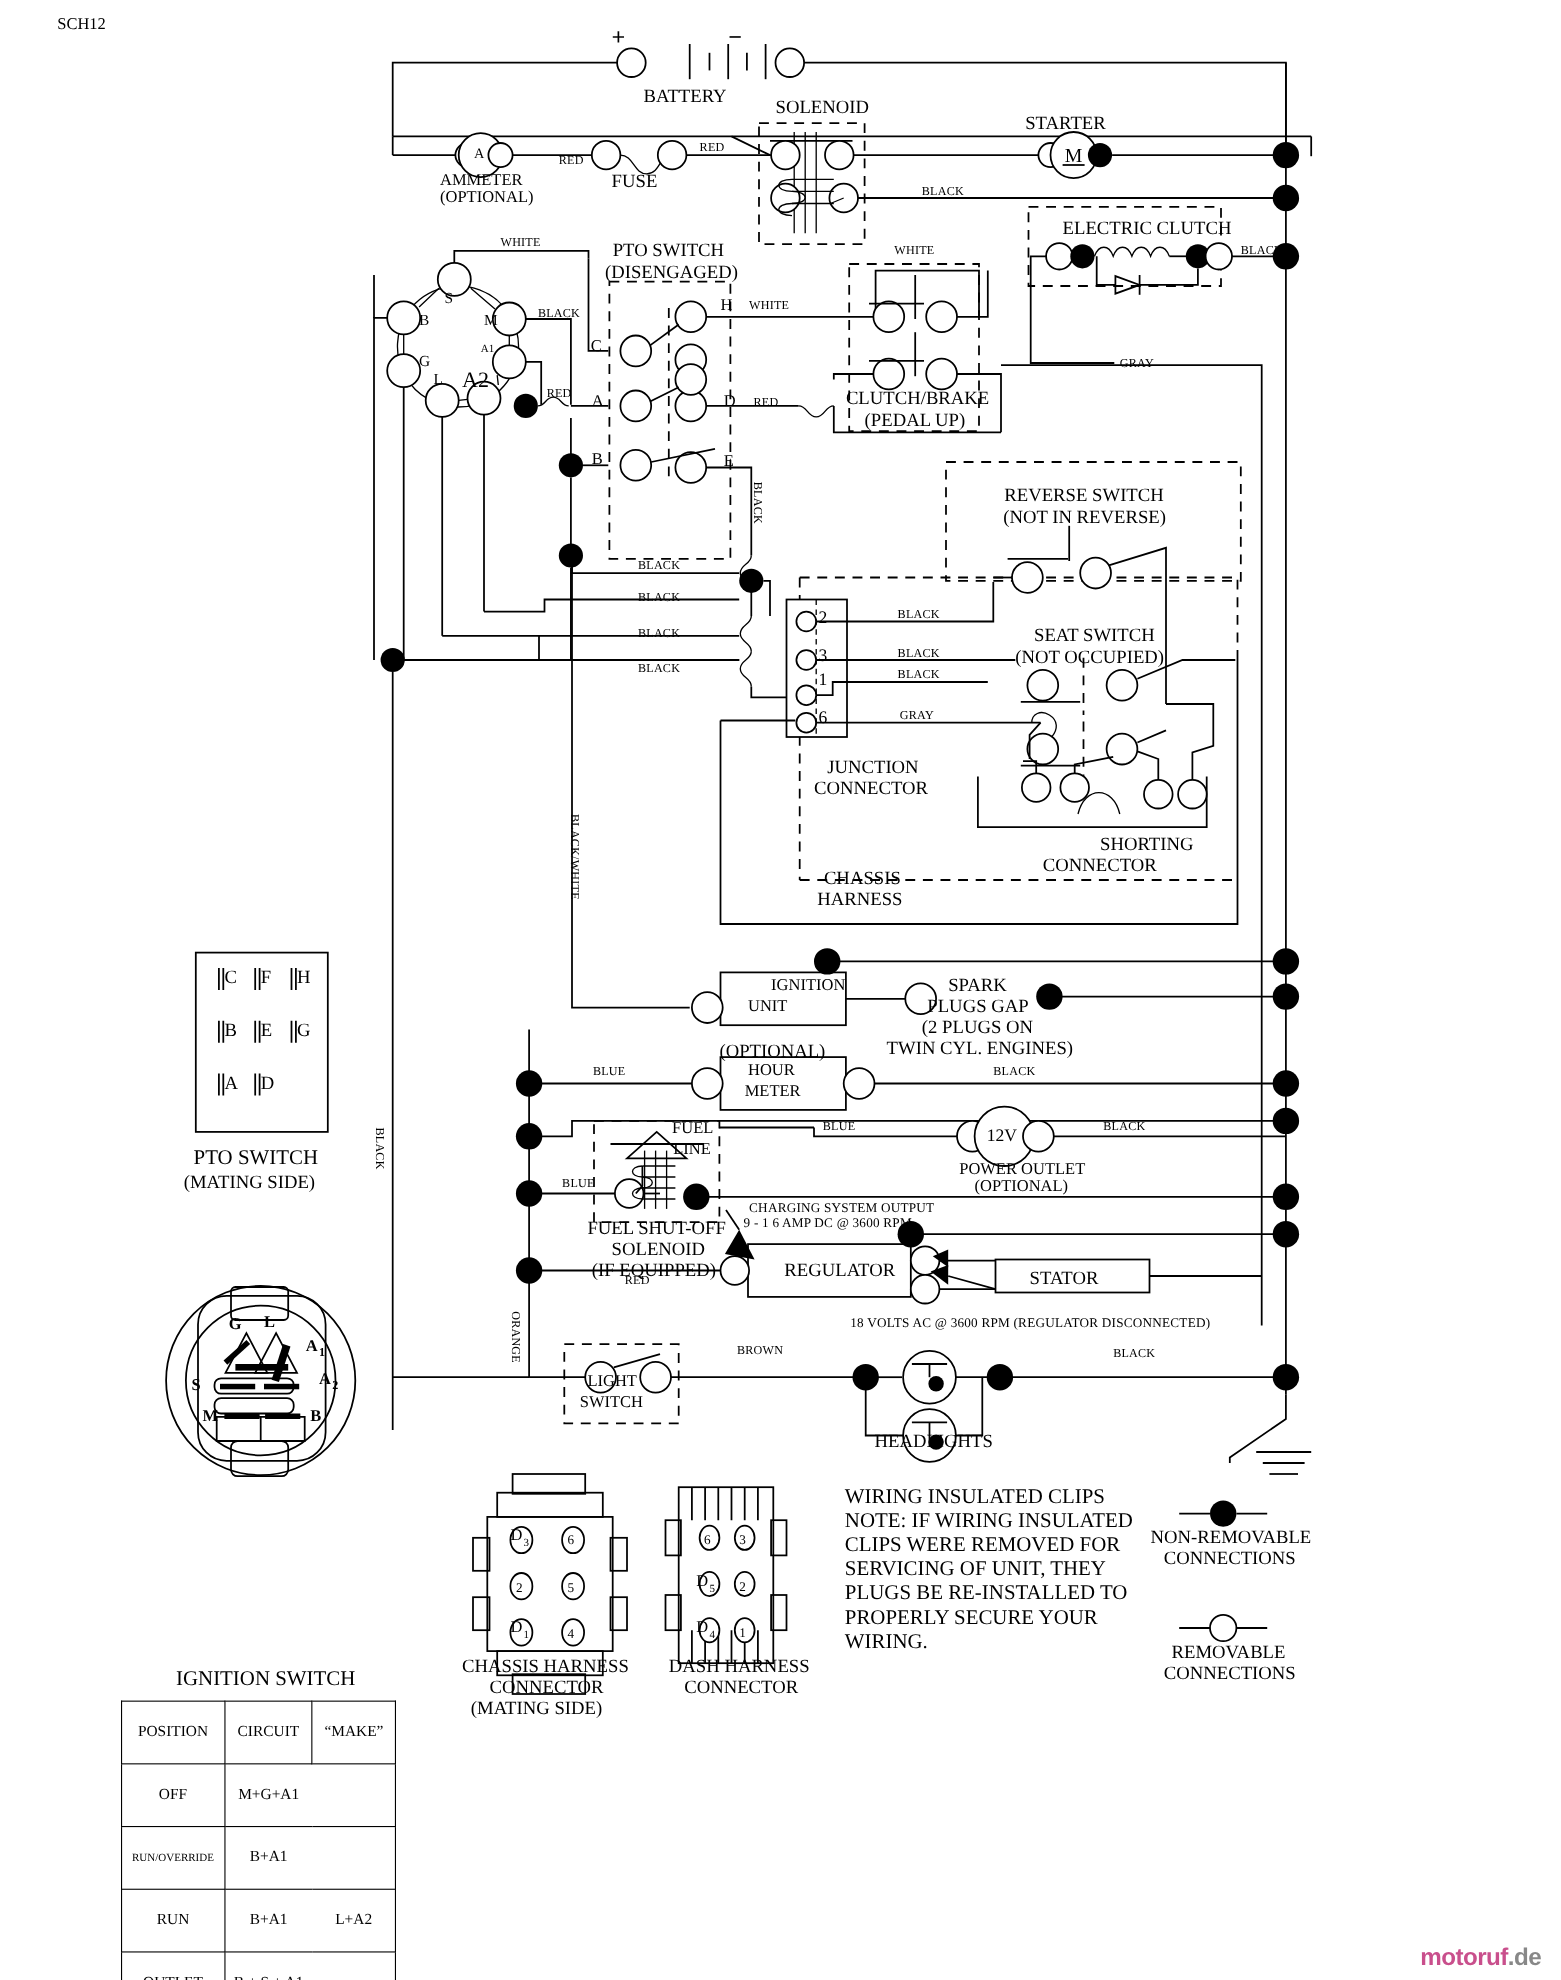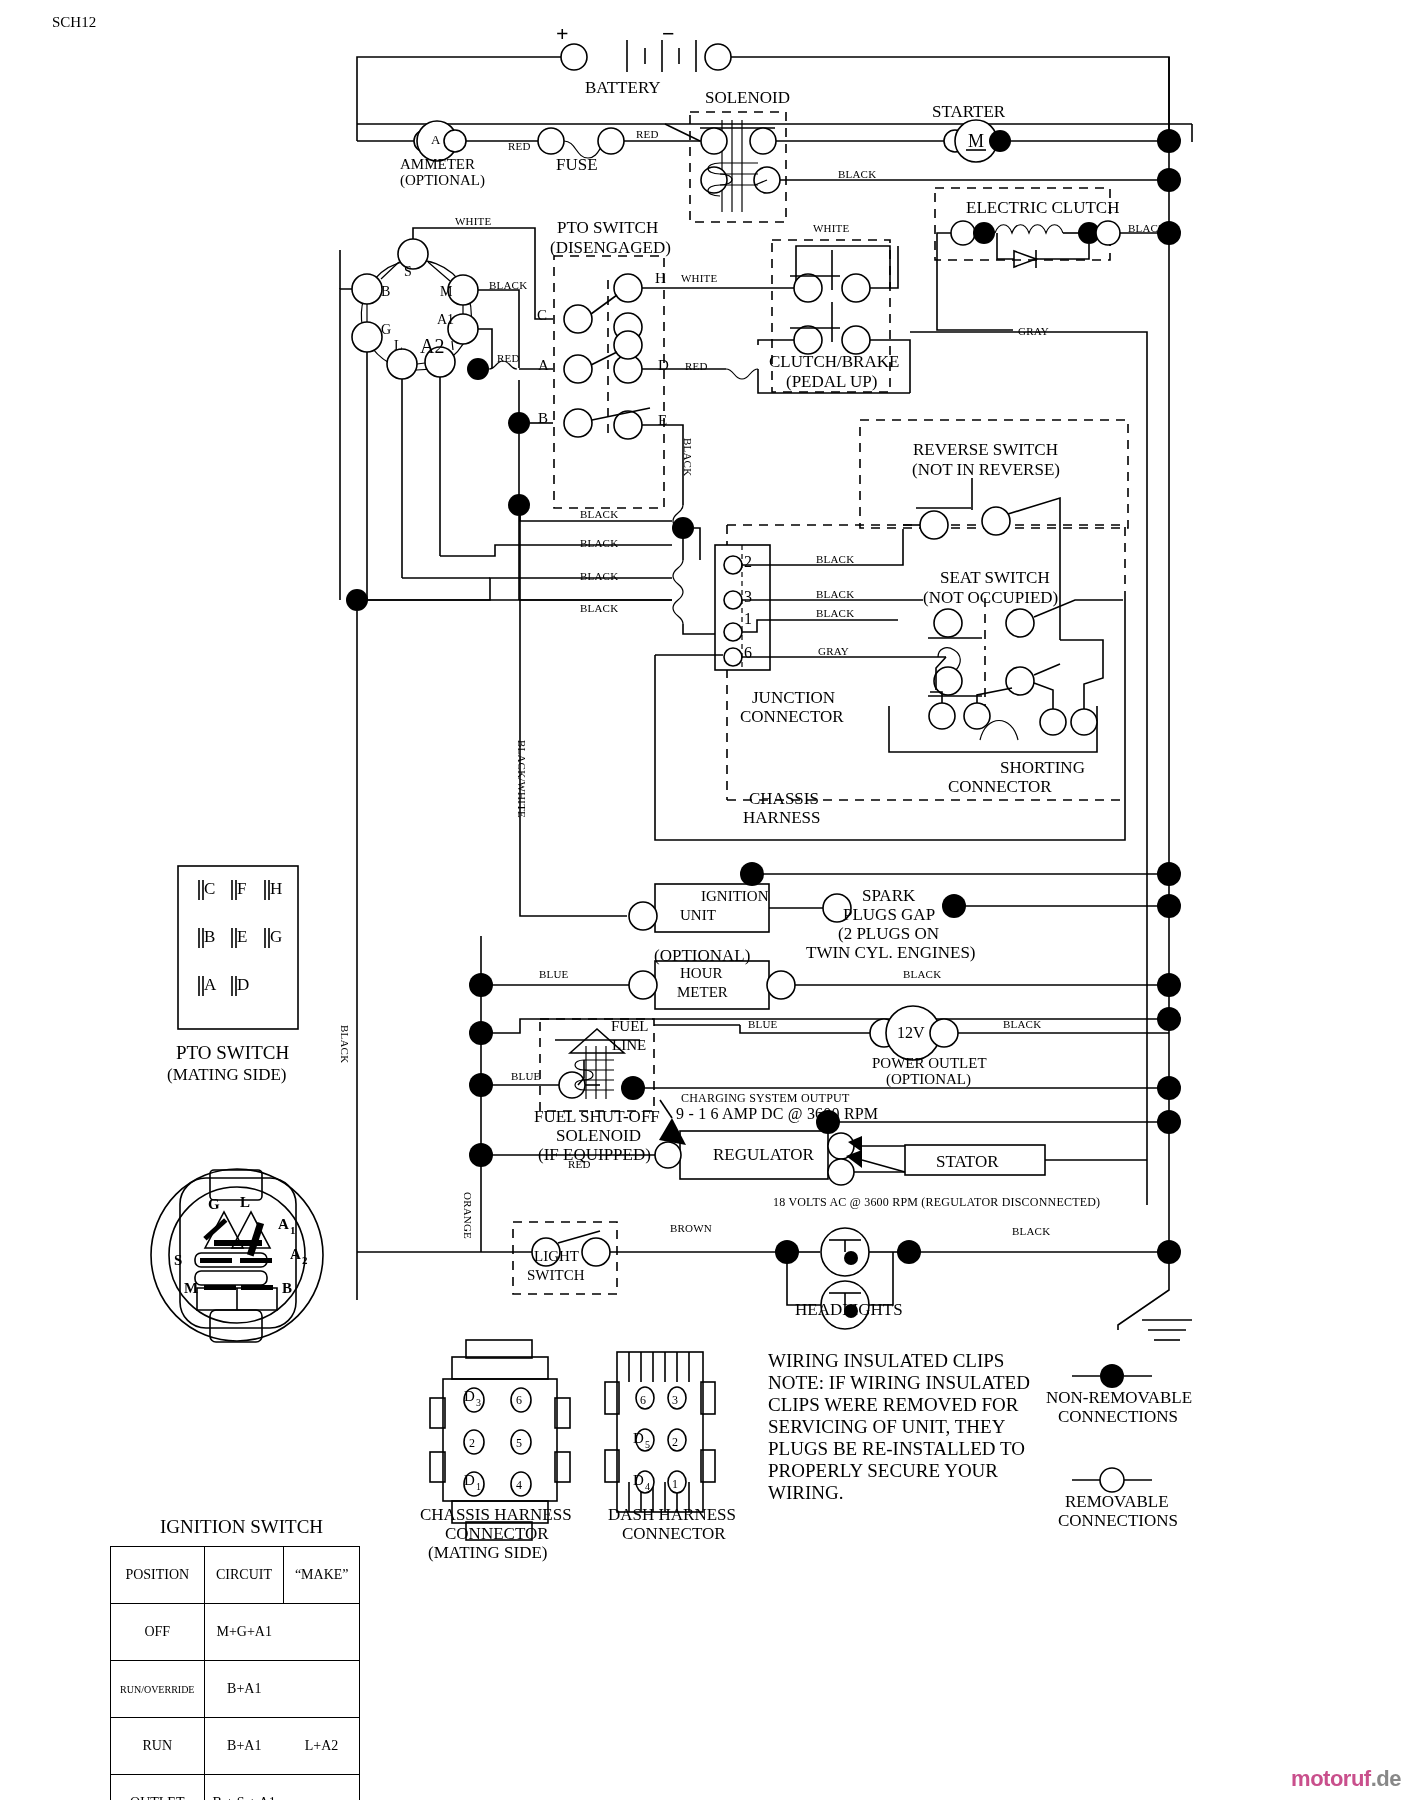--- a/index.html
+++ b/index.html
@@ -460,21 +460,21 @@
   <div class="lbl sm" style="left:1128px;top:222px;">BLACK</div>
 
   <div class="lbl sm" style="left:455px;top:215px;">WHITE</div>
   <div class="lbl sm" style="left:489px;top:279px;">BLACK</div>
   <div class="lbl sm" style="left:497px;top:352px;">RED</div>
 
   <div class="lbl md" style="left:404px;top:264px;font-size:14px;">S</div>
   <div class="lbl md" style="left:381px;top:284px;font-size:14px;">B</div>
   <div class="lbl md" style="left:440px;top:284px;font-size:14px;">M</div>
   <div class="lbl md" style="left:381px;top:322px;font-size:14px;">G</div>
-  <div class="lbl md" style="left:437px;top:312px;font-size:14px;">A1</div>
+  <div class="lbl md" style="left:437px;top:312px;font-size:10px;">A1</div>
   <div class="lbl md" style="left:394px;top:338px;font-size:14px;">L</div>
   <div class="lbl md" style="left:420px;top:335px;font-size:20px;">A2</div>
 
   <div class="lbl lg" style="left:557px;top:218px;">PTO SWITCH</div>
   <div class="lbl lg" style="left:550px;top:238px;">(DISENGAGED)</div>
   <div class="lbl md" style="left:537px;top:307px;">C</div>
   <div class="lbl md" style="left:538px;top:357px;">A</div>
   <div class="lbl md" style="left:538px;top:410px;">B</div>
   <div class="lbl md" style="left:655px;top:270px;">H</div>
   <div class="lbl md" style="left:658px;top:357px;">D</div>
@@ -543,21 +543,21 @@
   <div class="lbl md" style="left:872px;top:1055px;">POWER OUTLET</div>
   <div class="lbl md" style="left:886px;top:1071px;">(OPTIONAL)</div>
   <div class="lbl sm" style="left:1003px;top:1018px;">BLACK</div>
 
   <div class="lbl lg" style="left:534px;top:1107px;">FUEL SHUT-OFF</div>
   <div class="lbl lg" style="left:556px;top:1126px;">SOLENOID</div>
   <div class="lbl lg" style="left:538px;top:1145px;">(IF EQUIPPED)</div>
   <div class="lbl sm" style="left:568px;top:1158px;">RED</div>
 
   <div class="lbl sm" style="left:681px;top:1092px;font-size:12px;">CHARGING SYSTEM OUTPUT</div>
-  <div class="lbl sm" style="left:676px;top:1105px;font-size:16px;">9 - 1 6 AMP DC @ 3600 RPM</div>
+  <div class="lbl sm" style="left:676px;top:1105px;font-size:12px;">9 - 1 6 AMP DC @ 3600 RPM</div>
   <div class="lbl lg" style="left:713px;top:1145px;">REGULATOR</div>
   <div class="lbl lg" style="left:936px;top:1152px;">STATOR</div>
   <div class="lbl sm" style="left:773px;top:1196px;font-size:12px;">18 VOLTS AC @ 3600 RPM (REGULATOR DISCONNECTED)</div>
 
   <div class="lbl md" style="left:534px;top:1248px;">LIGHT</div>
   <div class="lbl md" style="left:527px;top:1267px;">SWITCH</div>
   <div class="lbl sm" style="left:670px;top:1222px;">BROWN</div>
   <div class="lbl sm" style="left:1012px;top:1225px;">BLACK</div>
   <div class="lbl lg" style="left:795px;top:1300px;">HEADLIGHTS</div>
 

